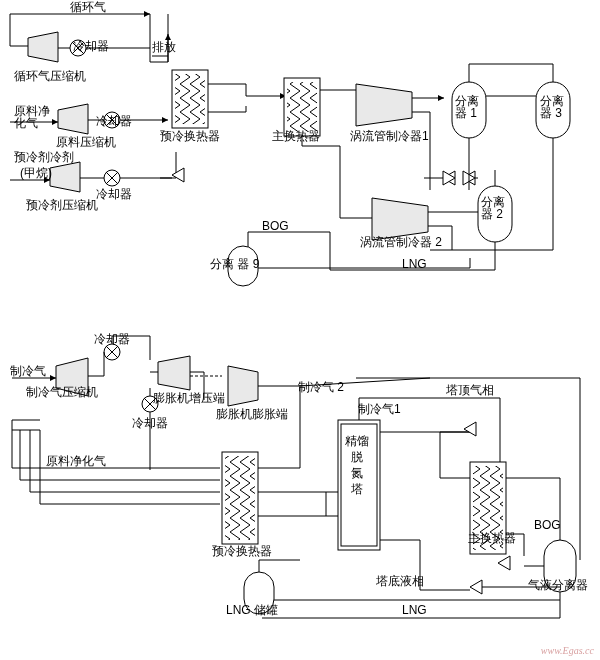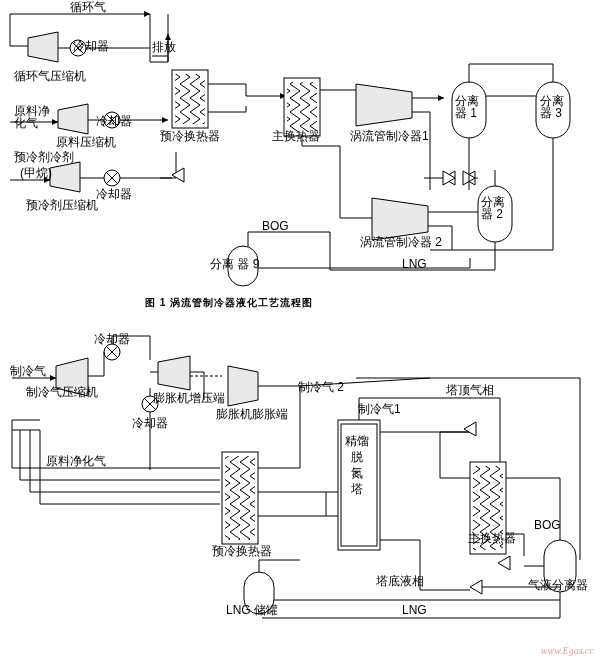--- a/index.html
+++ b/index.html
@@ -227,21 +227,20 @@
 <div class="lbl" style="left:540px;top:108px;">器 3</div>
 <div class="lbl" style="left:481px;top:197px;">分离</div>
 <div class="lbl" style="left:481px;top:209px;">器 2</div>
 
 <div class="lbl" style="left:262px;top:221px;">BOG</div>
 <div class="lbl" style="left:360px;top:237px;">涡流管制冷器 2</div>
 <div class="lbl" style="left:210px;top:259px;">分离
 器 9</div>
 <div class="lbl" style="left:402px;top:259px;">LNG</div>
 
-<div class="cap" style="left:145px;top:296px;">图 1   涡流管制冷器液化工艺流程图</div>
 
 <div class="lbl" style="left:10px;top:366px;">制冷气</div>
 <div class="lbl" style="left:94px;top:334px;">冷却器</div>
 <div class="lbl" style="left:26px;top:387px;">制冷气压缩机</div>
 <div class="lbl" style="left:153px;top:393px;">膨胀机增压端</div>
 <div class="lbl" style="left:216px;top:409px;">膨胀机膨胀端</div>
 <div class="lbl" style="left:132px;top:418px;">冷却器</div>
 
 <div class="lbl" style="left:358px;top:364px;margin-top:40px;">制冷气1</div>
 <div class="lbl" style="left:298px;top:382px;">制冷气 2</div>

